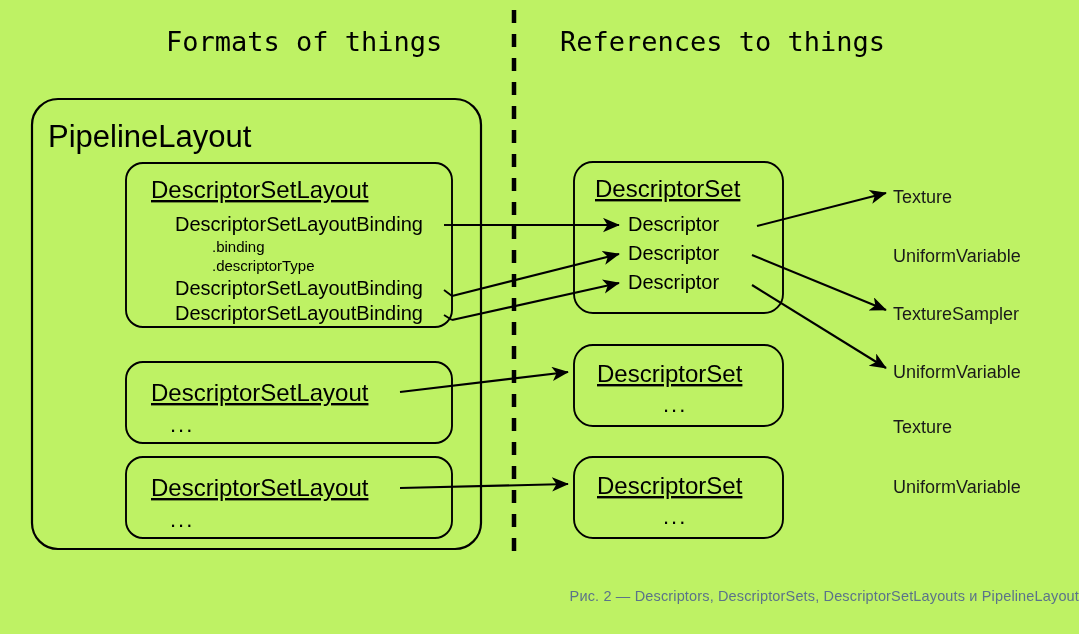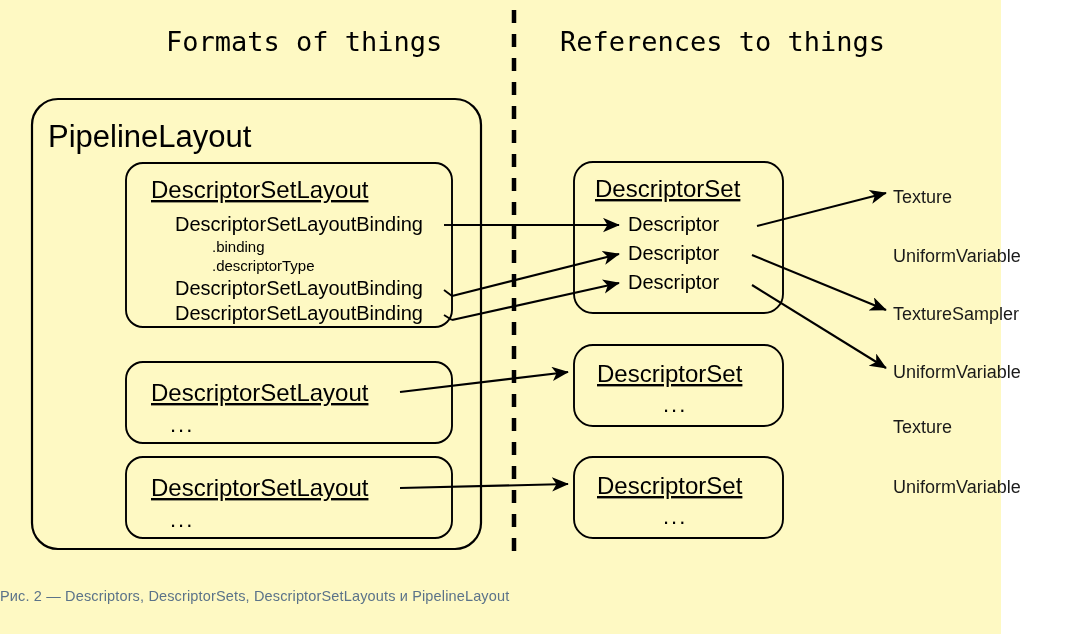--- a/index.html
+++ b/index.html
@@ -5,23 +5,23 @@
   * { box-sizing: border-box; }
   html, body {
     margin: 0; padding: 0;
     width: 1079px; height: 634px;
     background: #ffffff;
     font-family: "Liberation Sans", sans-serif;
     overflow: hidden;
   }
   #root {
     position: relative;
-    width: 1001px;
+    width: 1079px;
     height: 634px;
-    background: #fef9c3;
+    background: #bef264;
   }
   svg#diagram {
     position: absolute;
     top: 0; left: 0;
     width: 1079px;
     height: 634px;
   }
   .hdr {
     font-family: "DejaVu Sans Mono", "Liberation Mono", monospace;
     font-size: 27px;
@@ -59,21 +59,21 @@
   .connector {
     stroke: #000;
     stroke-width: 1.9;
     fill: none;
   }
   .caption {
     position: absolute;
     left: 0;
     top: 588px;
     width: 1079px;
-    text-align: left;
+    text-align: right;
     font-family: "Liberation Sans", sans-serif;
     font-size: 14.5px;
     color: #5b7389;
     letter-spacing: 0.15px;
   }
 </style>
 </head>
 <body>
 
 <div id="root">

